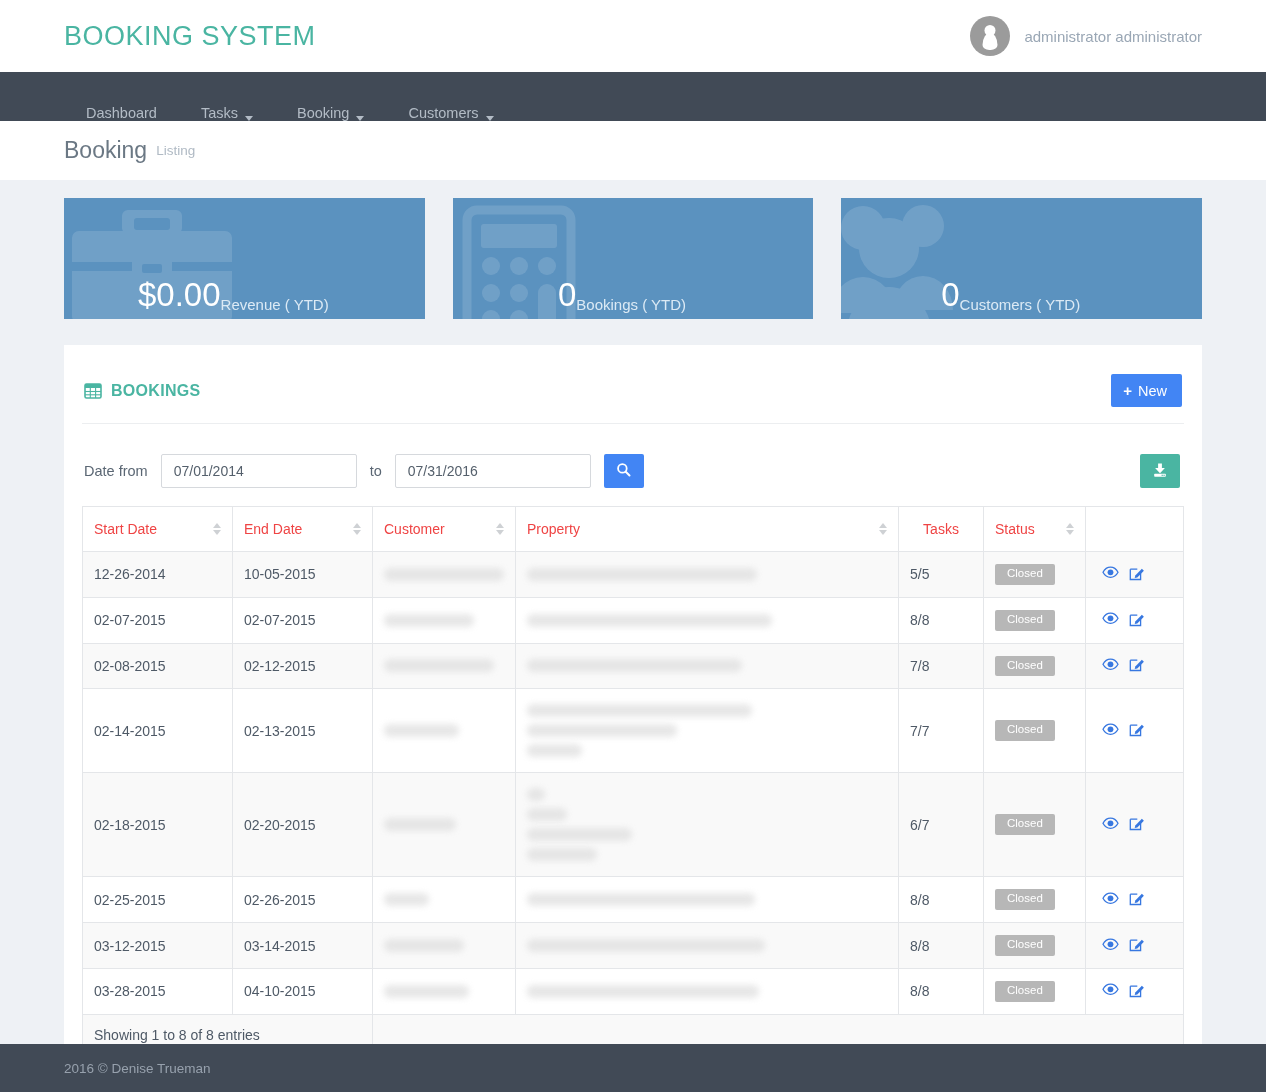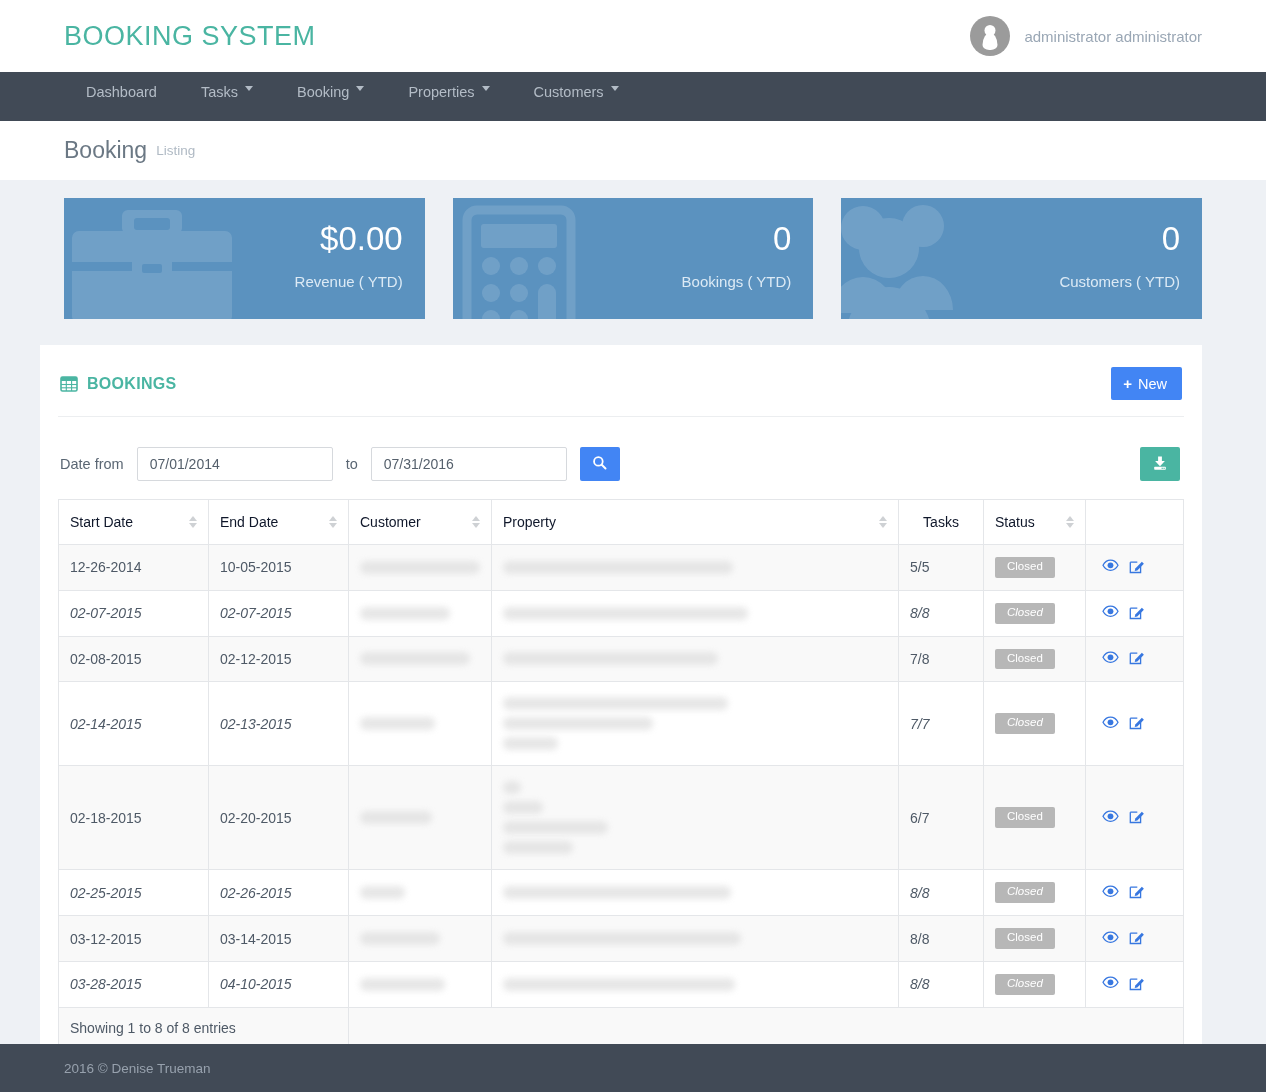--- a/index.html
+++ b/index.html
@@ -64,23 +64,23 @@
   
   .navbar {
     height: 49px;
     background: #414a56;
     display: flex;
     align-items: stretch;
     padding-left: 64px;
   }
   .nav-item {
     display: flex;
-    align-items: flex-start;
+    align-items: flex-end;
     gap: 7px;
-    padding: 12px 22px;
+    padding: 0 22px;
     color: #b3bcc6;
     font-size: 14.5px;
     cursor: pointer;
   }
   .caret {
     display: inline-block;
     width: 0; height: 0;
     border-left: 4.5px solid transparent;
     border-right: 4.5px solid transparent;
     border-top: 5px solid #b3bcc6;
@@ -112,21 +112,21 @@
     gap: 28px;
     padding: 18px 64px 0 64px;
   }
   .card {
     flex: 1;
     height: 121px;
     background: #5b92bf;
     position: relative;
     overflow: hidden;
     display: flex;
-    flex-direction: column;
+    flex-direction: row;
     align-items: flex-end;
     justify-content: center;
     padding: 0 22px 6px 0;
   }
   .card-icon {
     position: absolute;
     left: 0px; top: 0px;
     width: 180px; height: 121px;
     opacity: .13;
   }
@@ -140,23 +140,23 @@
   }
   .card-label {
     font-size: 15px;
     color: #dceaf5;
     position: relative;
     margin-top: 16px;
   }
 
   
   .panel {
-    margin: 26px 64px 0 40px;
+    margin: 26px 64px 0 64px;
     background: #ffffff;
-    padding: 22px 18px 28px 18px;
+    padding: 29px 18px 28px 18px;
     min-height: 660px;
   }
   .panel-head {
     display: flex;
     align-items: center;
     justify-content: space-between;
     padding: 0 2px 16px 2px;
     border-bottom: 1px solid #eceef0;
   }
   .panel-title {
@@ -230,21 +230,21 @@
   }
   table.bk th, table.bk td {
     border: 1px solid #e4e6e9;
     text-align: left;
     padding: 12px 11px;
     color: #4e5966;
     vertical-align: middle;
   }
   table.bk th {
     font-weight: normal;
-    color: #0f172a;
+    color: #ef4444;
     padding: 14px 11px;
     background: #fff;
     position: relative;
   }
   .th-inner { display: flex; align-items: center; justify-content: space-between; }
   .sort {
     display: inline-flex;
     flex-direction: column;
     gap: 2px;
     margin-left: 10px;
@@ -253,21 +253,21 @@
   .sort i {
     display: block;
     width: 0; height: 0;
     border-left: 4px solid transparent;
     border-right: 4px solid transparent;
   }
   .sort i.up { border-bottom: 5px solid #c6c9cd; }
   .sort i.dn { border-top: 5px solid #c6c9cd; }
 
   tr.odd td { background: #f9f9f9; }
-  tr.even td { background: #ffffff; font-style: italic; }
+  tr.even td { background: #ffffff; }
 
   td.num { text-align: center; color: #4e5966; }
   td.status { text-align: center; }
   .badge {
     display: inline-block;
     background: #b7b7b7;
     color: #ffffff;
     font-size: 11.5px;
     padding: 3px 12px 4px 12px;
     border-radius: 2px;
@@ -329,24 +329,20 @@
 <div class="navbar">
   <div class="nav-item">
     <span>Dashboard</span>
   </div>
   <div class="nav-item">
     <span>Tasks</span>
     <span class="caret"></span>
   </div>
   <div class="nav-item">
     <span>Booking</span>
-    <span class="caret"></span>
-  </div>
-  <div class="nav-item">
-    <span>Properties</span>
     <span class="caret"></span>
   </div>
   <div class="nav-item">
     <span>Customers</span>
     <span class="caret"></span>
   </div>
 </div>
 
 <div class="page-head">
   <div class="page-title">Booking</div>

